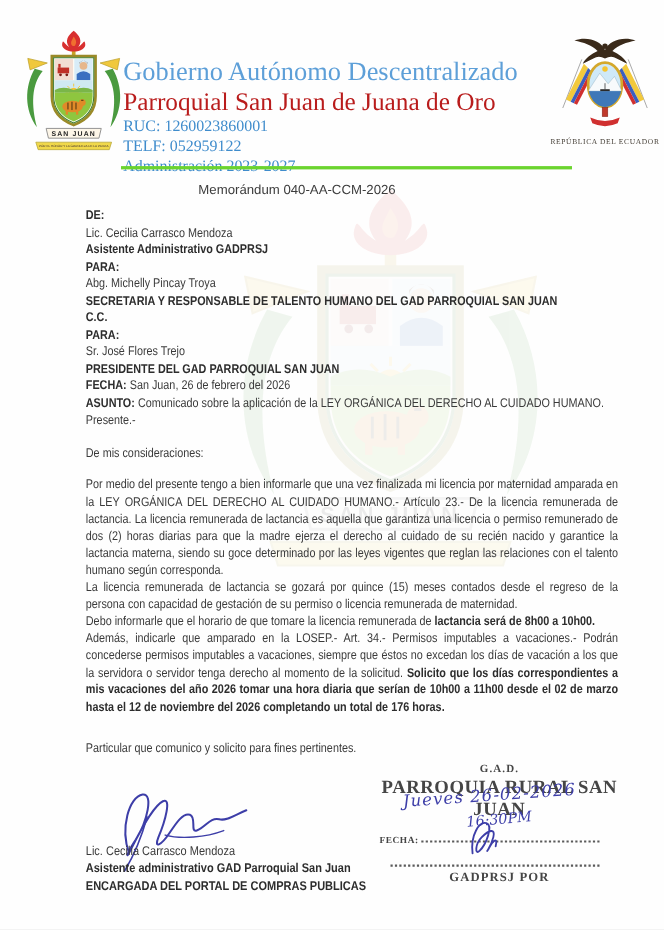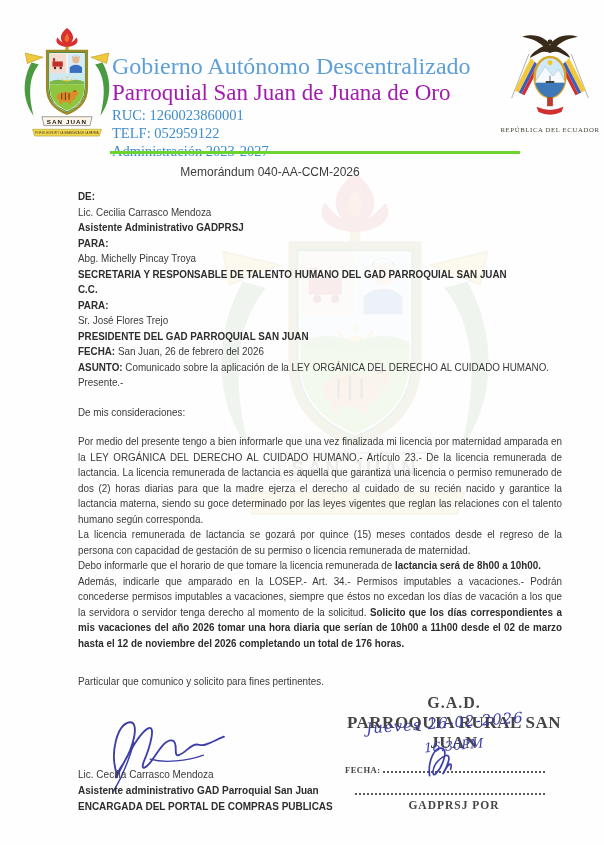--- a/index.html
+++ b/index.html
@@ -5,21 +5,21 @@
   html,body{margin:0;padding:0;background:#e9e9e9;}
   .page{
     position:relative;width:604px;height:845px;background:#fefefe;
     font-family:"Liberation Sans",sans-serif;color:#3a3a3a;overflow:hidden;
     margin:0 auto;
   }
   
   .hdr-center{position:absolute;left:112px;top:28px;width:390px;
     font-family:"Liberation Serif",serif;font-weight:normal;margin-top:25px;}
   .hdr-title1{font-size:24px;color:#5d9fd8;line-height:27px;}
-  .hdr-title2{font-size:23px;color:#a21caf;line-height:26px;}
+  .hdr-title2{font-size:23px;color:#b91c1c;line-height:26px;}
   .hdr-sub{font-size:14.5px;color:#3f8ccc;line-height:18px;}
   .green-rule{position:absolute;left:110px;top:151px;width:410px;height:3px;background:#6bd42f;}
   .memo-number{position:absolute;left:0;top:165px;width:540px;text-align:center;
     font-size:12px;color:#3c3c3c;}
   .seal-left{position:absolute;left:14px;top:27px;width:106px;height:120px;}
   .seal-right{position:absolute;left:502px;top:30px;width:96px;height:98px;}
   .seal-right-caption{position:absolute;left:494px;top:126px;width:112px;text-align:center;
     font-family:"Liberation Serif",serif;font-size:6.8px;letter-spacing:.6px;color:#4a443c;}
   
   .watermark{position:absolute;left:190px;top:168px;width:330px;height:382px;opacity:.08;pointer-events:none;}
@@ -39,21 +39,21 @@
   .sig-scribble{position:absolute;left:88px;top:712px;width:155px;height:82px;}
   .sig-block{
     position:absolute;left:78px;top:766px;width:340px;
     transform:scaleX(0.87);transform-origin:0 0;
     font-size:11.5px;line-height:16px;color:#3a3a3a;
   }
   .sig-block div{margin:0;}
   
   .stamp{position:absolute;left:345px;top:694px;width:218px;
     font-family:"Liberation Serif",serif;font-weight:bold;color:#454545;}
-  .stamp-l1{text-align:center;font-size:16px;letter-spacing:1px;}
+  .stamp-l1{text-align:center;font-size:10px;letter-spacing:1px;}
   .stamp-l2{text-align:center;font-size:17px;letter-spacing:.5px;margin-top:1px;}
   .stamp-row{margin-top:11px;font-size:8.5px;letter-spacing:.5px;white-space:nowrap;}
   .leader{display:inline-block;border-bottom:2px dotted #5a5a5a;height:7px;vertical-align:baseline;}
   .leader-fecha{width:162px;}
   .leader-hora{width:164px;}
   .leader-sign{width:190px;margin-left:10px;}
   .stamp-recibido{text-align:center;font-size:11.5px;letter-spacing:1px;margin-top:2px;}
   .ink{position:absolute;font-family:"DejaVu Serif",serif;font-style:italic;color:#3d3ea8;white-space:nowrap;}
   .ink-date{left:366px;top:714px;font-size:15px;letter-spacing:1px;transform:rotate(-4deg);}
   .ink-time{left:424px;top:738px;font-size:13px;transform:rotate(-5deg);}

